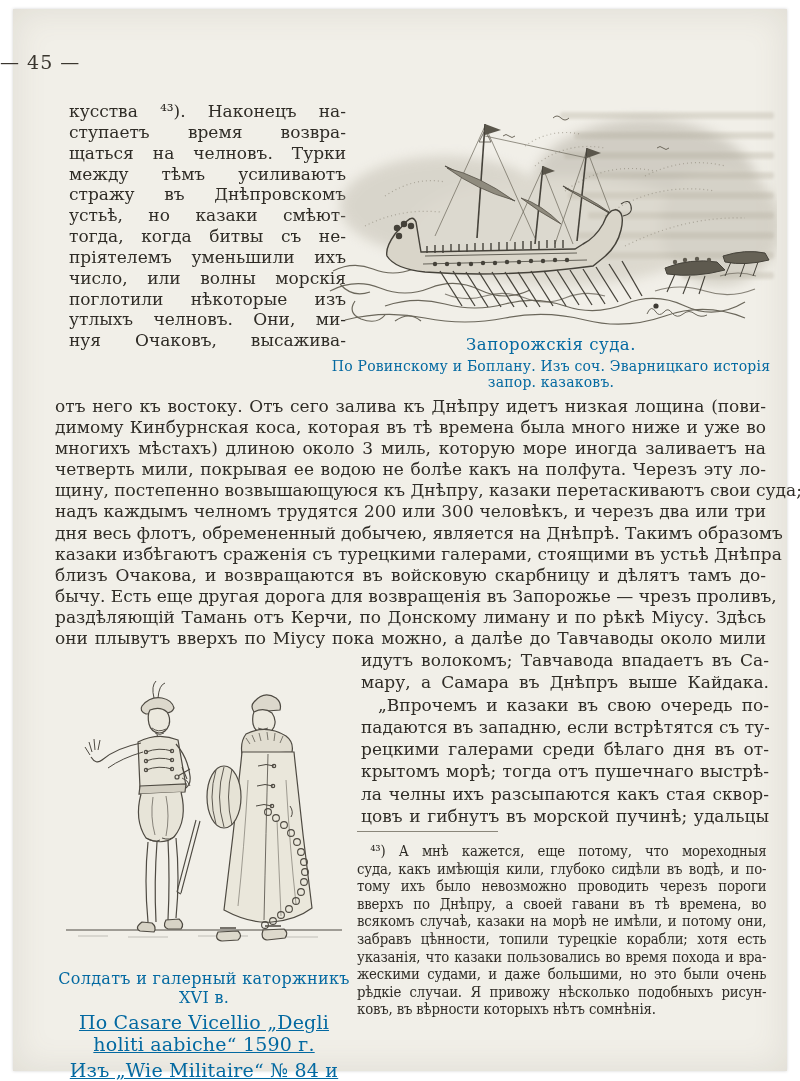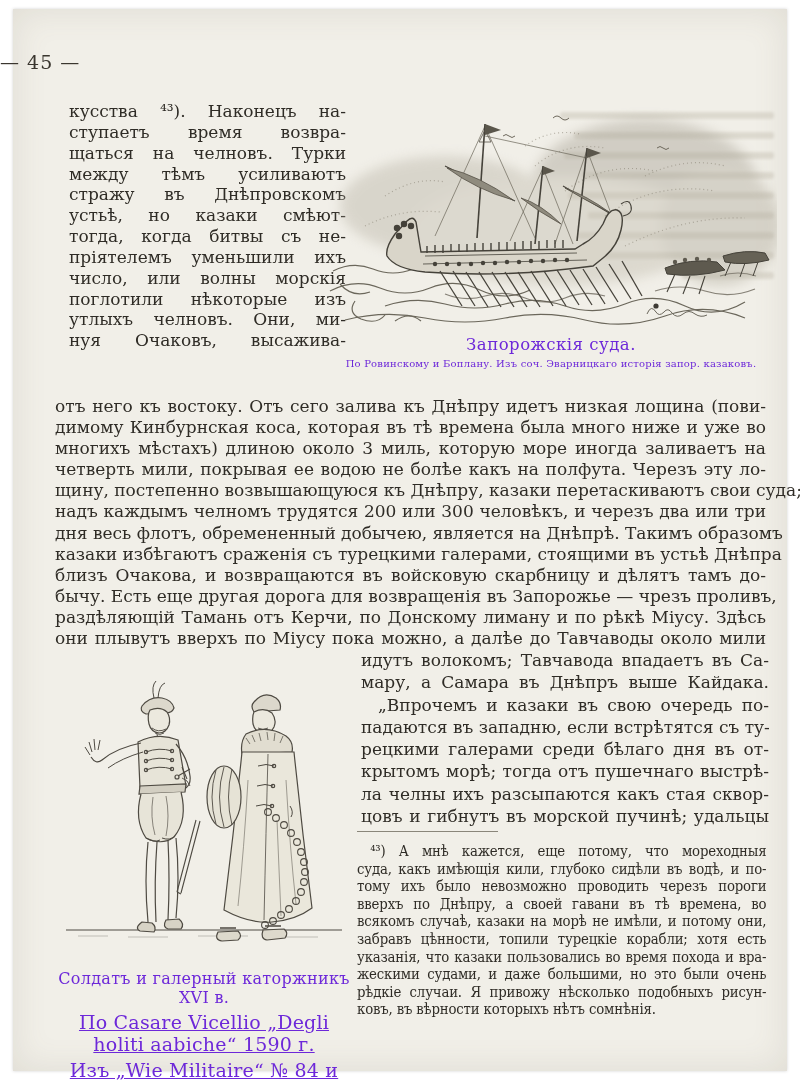--- a/index.html
+++ b/index.html
@@ -40,23 +40,23 @@
     transform: scaleX(0.918); transform-origin: left top;
   }
   .fn-rule {
     left: 357px; top: 831px; width: 141px; height: 0;
     border-top: 1px solid #8a867a;
   }
 
   figure { margin: 0; padding: 0; }
   .ship-fig { left: 325px; top: 106px; width: 452px; }
   .men-fig  { left: 58px;  top: 680px; width: 292px; }
-  .cap { text-align: center; color: #6d28d9; }
+  .cap { text-align: center; color: #0369a1; }
   .cap-title  { font-size: 16.5px; margin-top: 3px; letter-spacing: .5px; }
-  .cap-src    { font-size: 10px; margin-top: 4px; letter-spacing: .2px; }
+  .cap-src    { font-size: 14px; margin-top: 4px; letter-spacing: .2px; }
   .cap-title2 { font-size: 16px;   margin-top: 13px; letter-spacing: .3px; }
   .cap-src2   { font-size: 19px; margin-top: 4px; letter-spacing: .2px; text-decoration: underline; }
 
   
   .bleed { left: 558px; top: 112px; width: 216px; height: 200px; }
   .bleed i {
     display: block; height: 7px; margin: 0 0 13px auto;
     background: #b3ac9b; opacity: .32; filter: blur(1.6px);
     border-radius: 3px;
   }

